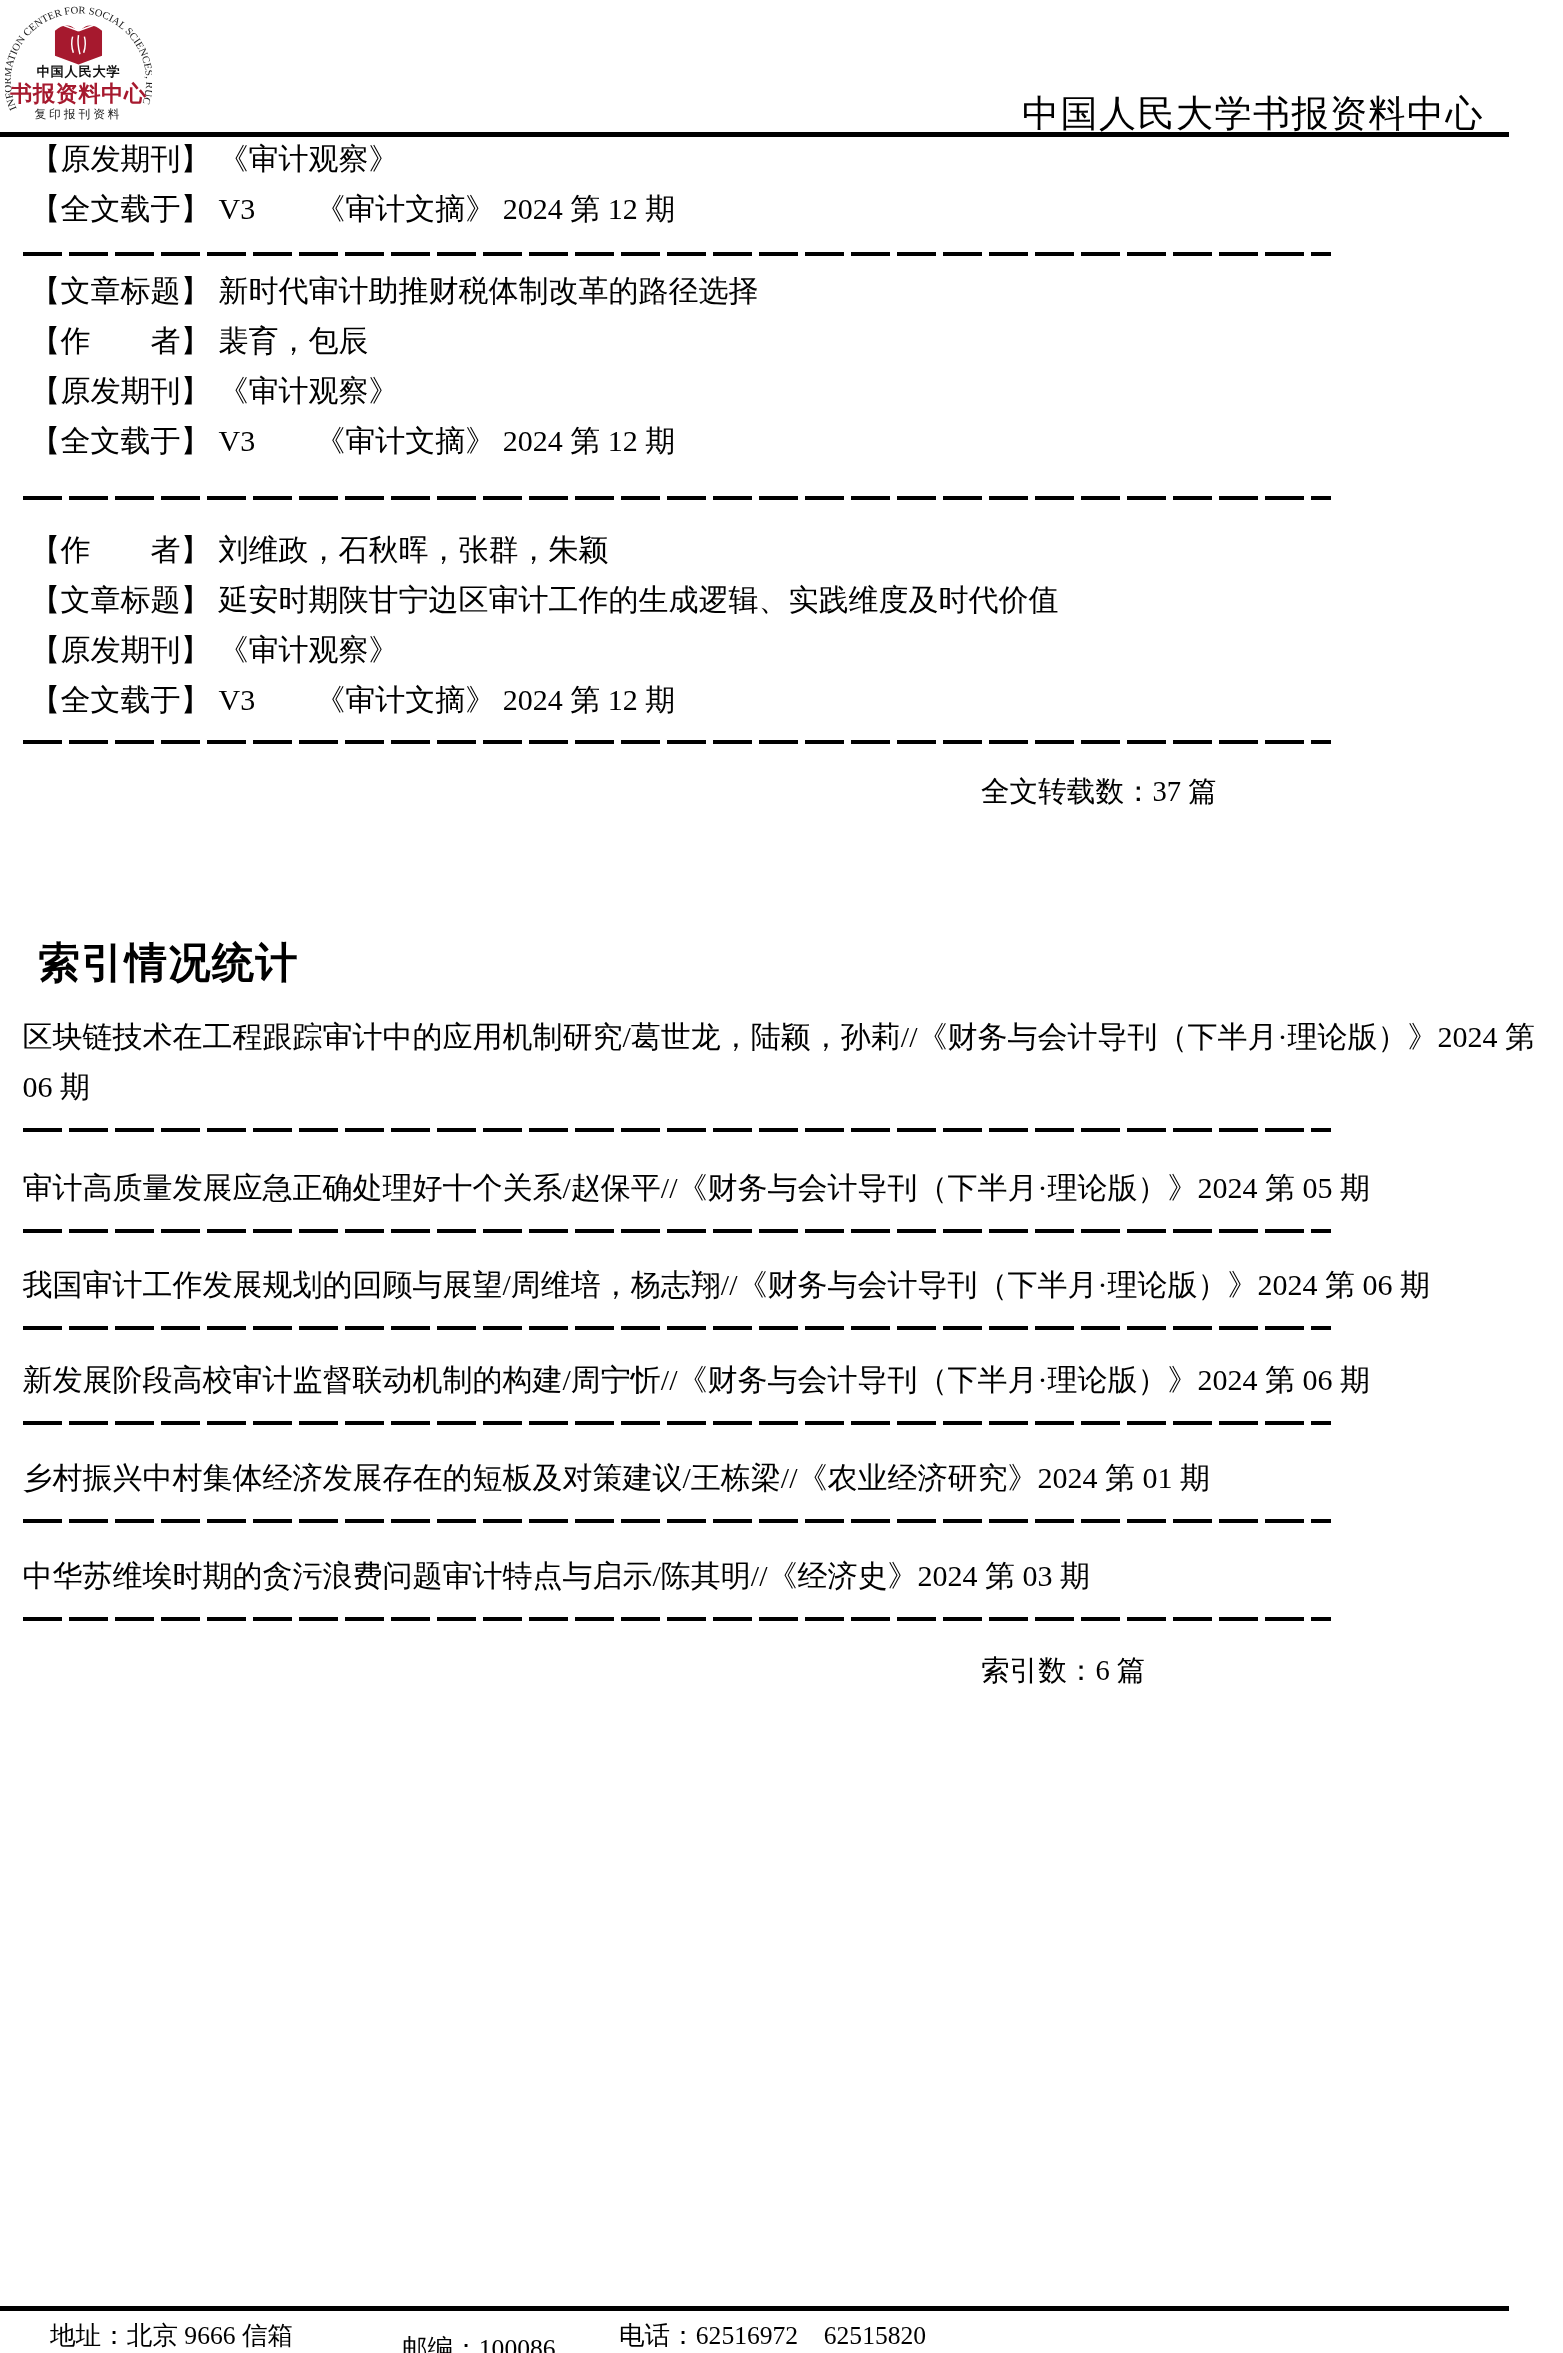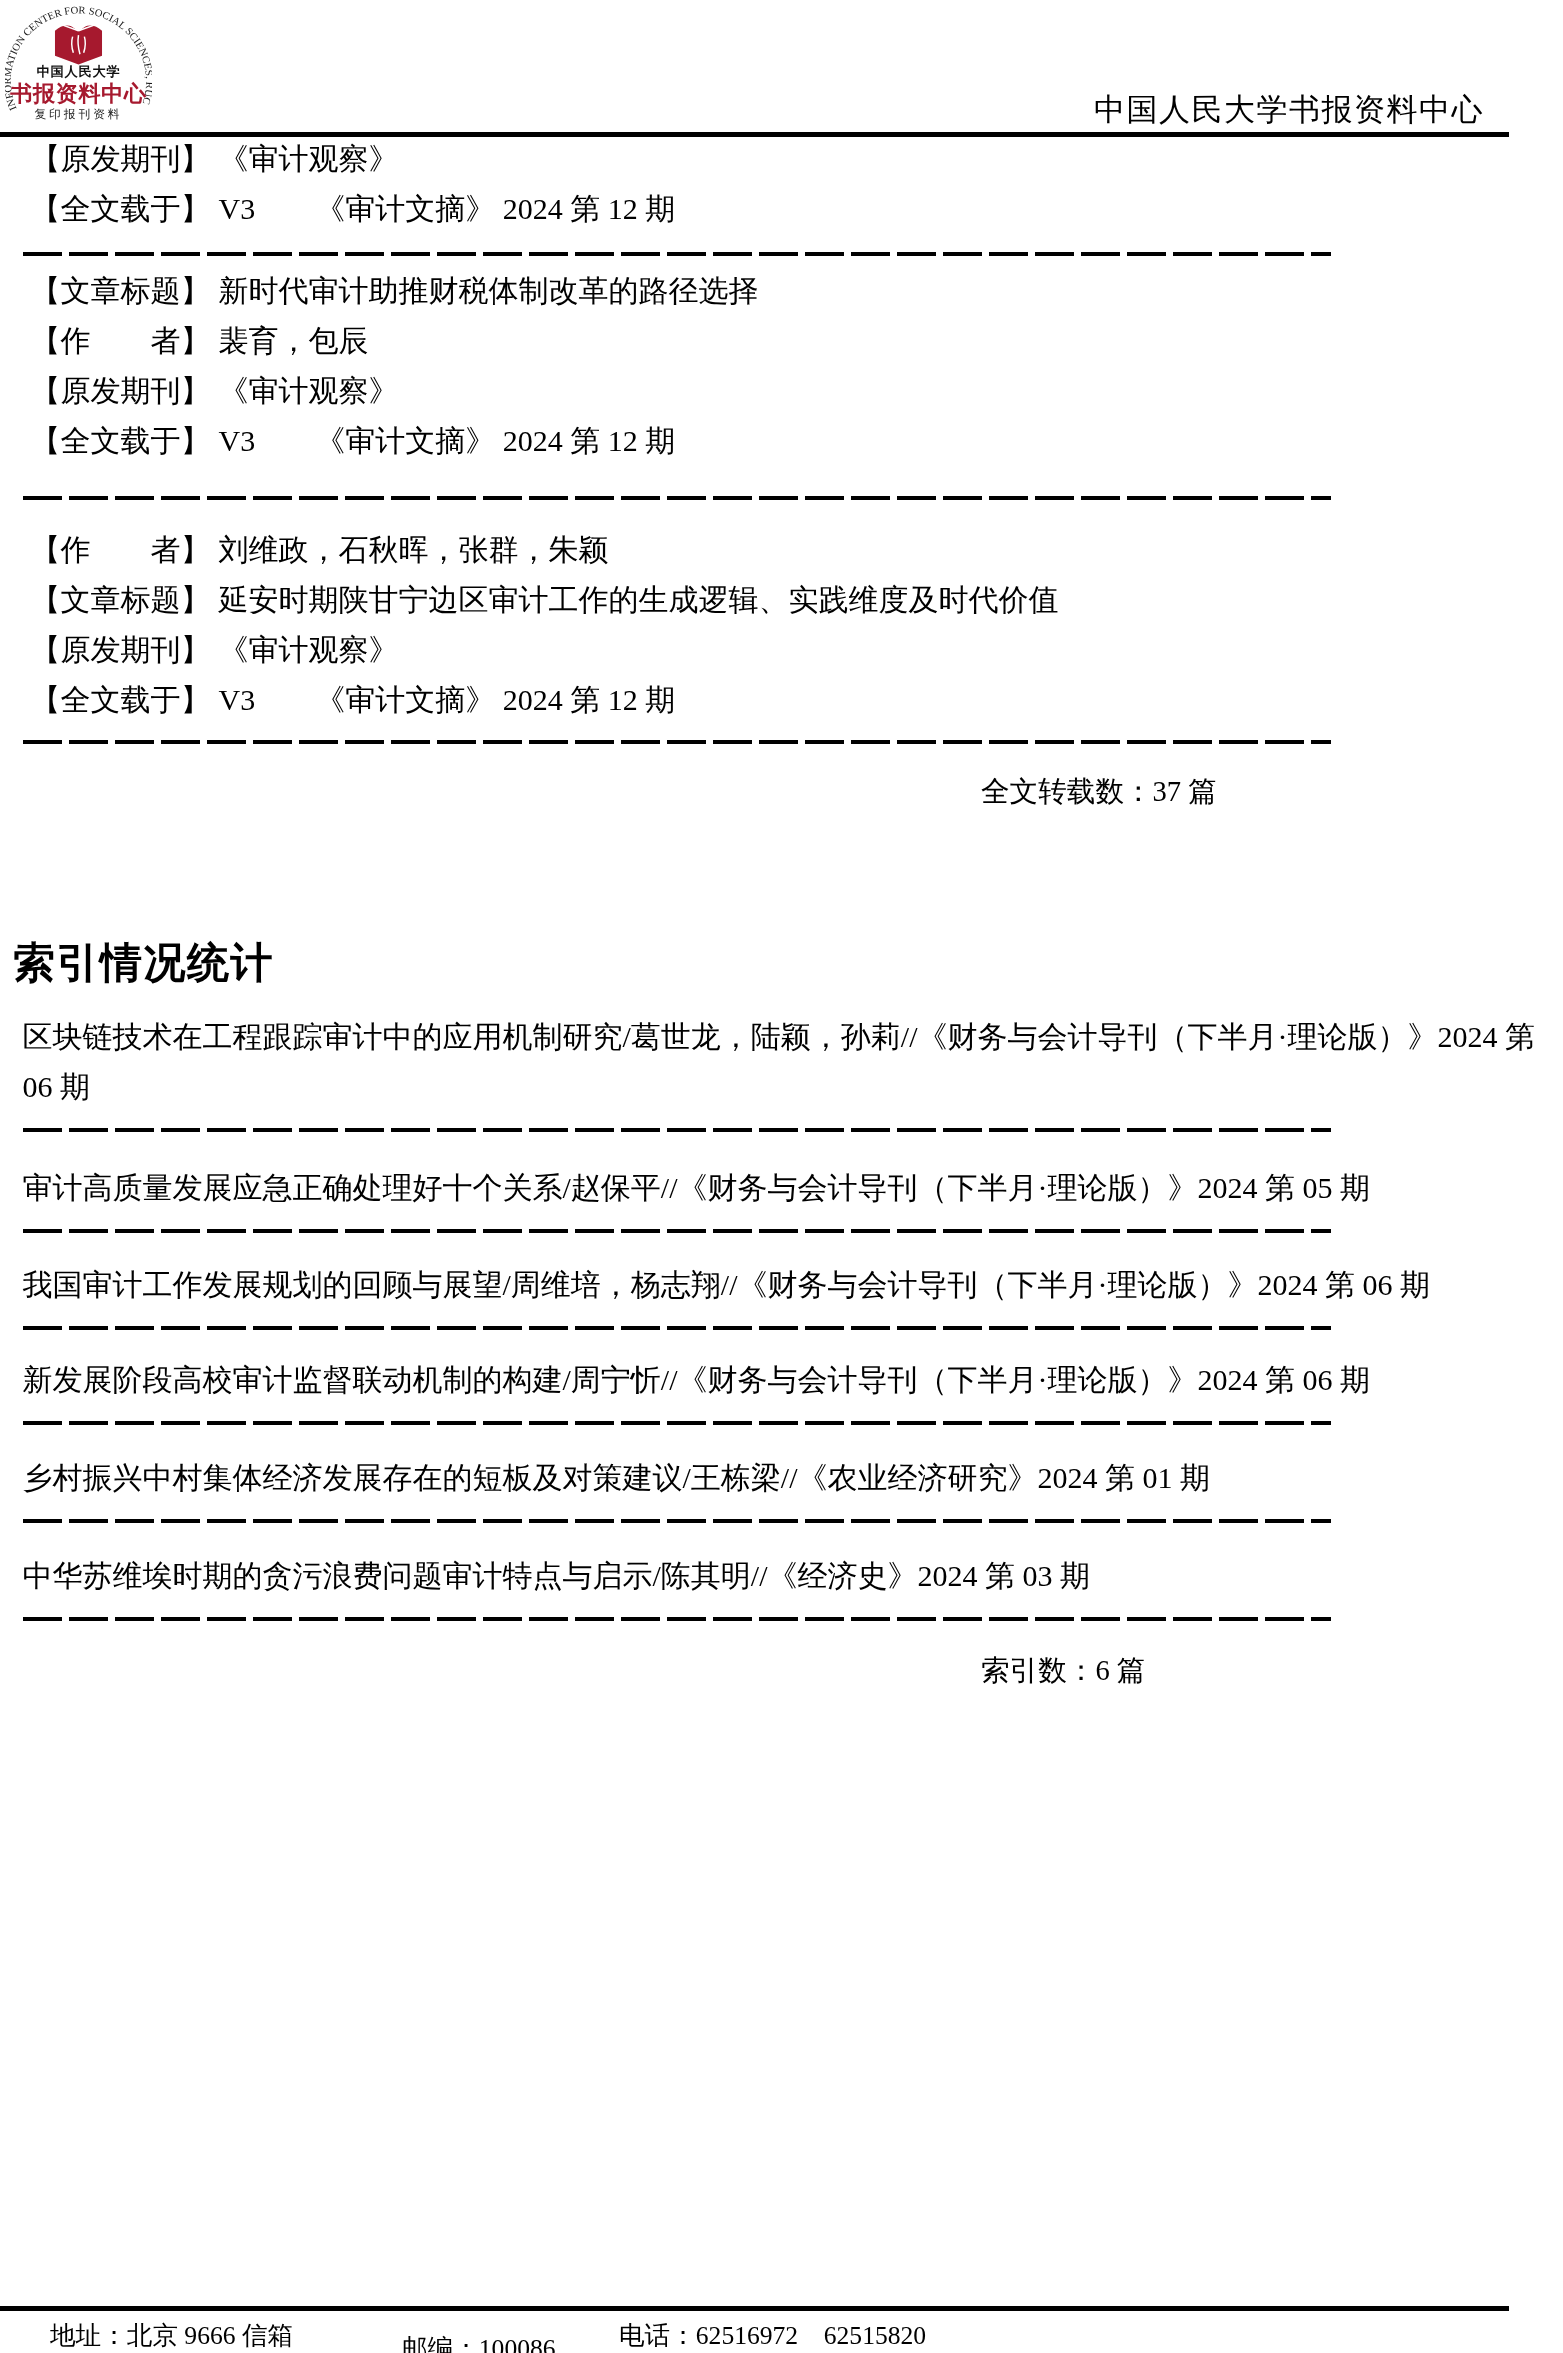--- a/index.html
+++ b/index.html
@@ -2,35 +2,35 @@
 <html style="font-size:12px"><head>
 <meta charset="utf-8">
 <style>
   html,body{margin:0;padding:0;}
   body{
     width:1564px;height:2354px;background:#ffffff;color:#000;
     font-family:"Liberation Serif","DejaVu Serif",serif;
     position:relative;overflow:hidden;
   }
   
-  .org-name{position:absolute;top:89px;right:80px;font-size:31px;letter-spacing:1.5px;white-space:nowrap;}
+  .org-name{position:absolute;top:89px;right:80px;font-size:37px;letter-spacing:1.5px;white-space:nowrap;}
   .rule{position:absolute;left:0;background:#000;}
   .rule.top{top:132px;width:1509px;height:4.5px;}
   .rule.bottom{top:2306px;width:1509px;height:5.3px;}
   
   .rec{position:absolute;left:22.5px;width:1526px;}
   .row{font-size:30px;line-height:50px;white-space:nowrap;}
   .row .lbl,.row .val{display:inline;margin-left:8px;}
   
   .sep{position:absolute;left:22.5px;width:1308px;height:3.8px;
        background:repeating-linear-gradient(90deg,#000 0 39px,transparent 39px 46px);}
   
   .stat{position:absolute;left:981px;font-size:28.6px;line-height:50px;white-space:nowrap;}
   
-  .idx-title{position:absolute;left:13px;top:938px;margin:0;
+  .idx-title{position:absolute;left:38px;top:938px;margin:0;
              font-family:"Liberation Sans","DejaVu Sans",sans-serif;
              font-weight:700;font-size:42px;line-height:50px;letter-spacing:1.5px;}
   .item{position:absolute;left:22.5px;width:1522px;font-size:30px;line-height:50px;}
   
   .foot{position:absolute;top:2318px;font-size:25.6px;line-height:35px;white-space:nowrap;}
   .foot.addr{left:50px;}
   .foot.post{left:402px;margin-top:13px;}
   .foot.tel{left:619px;}
   
   .logo{position:absolute;left:4.5px;top:-1.5px;width:147px;height:134px;}

